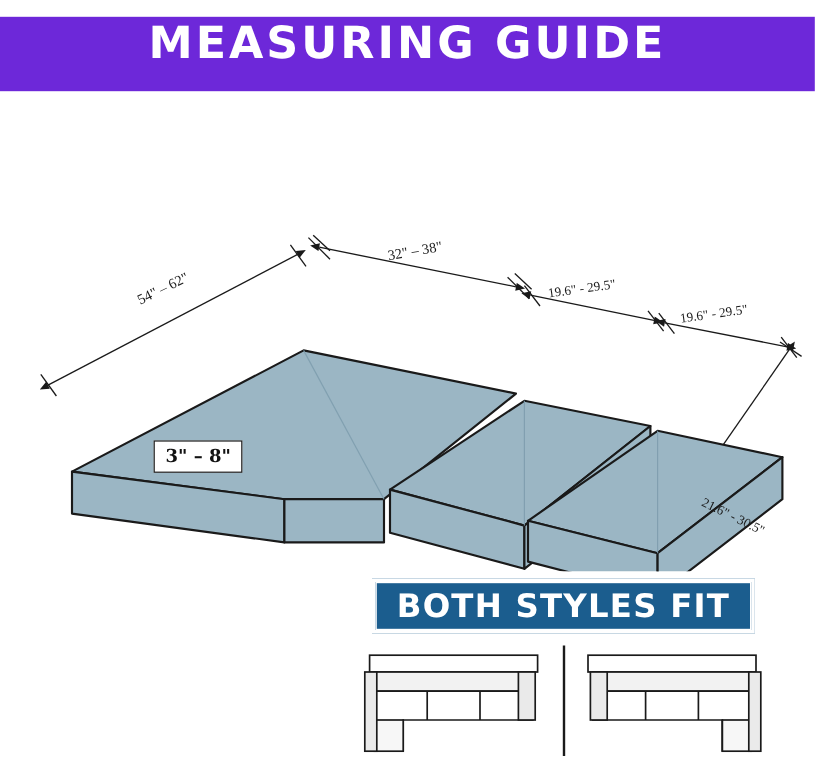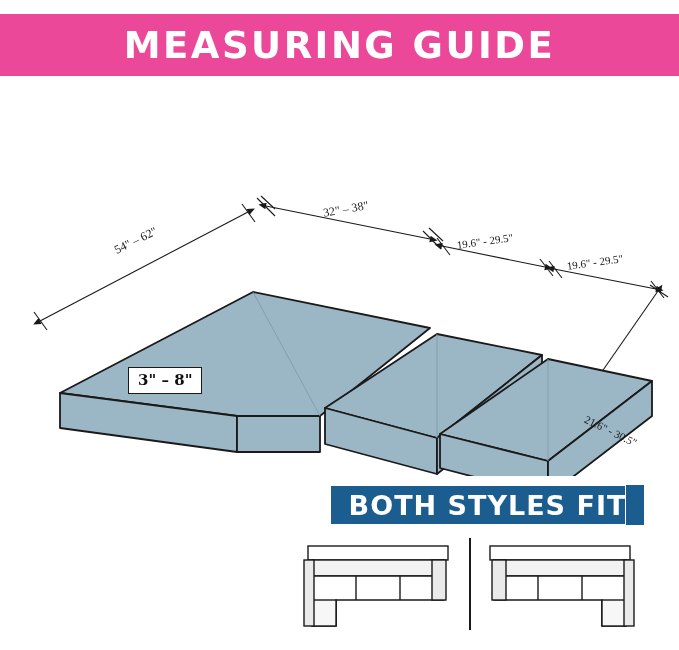--- a/index.html
+++ b/index.html
@@ -20,23 +20,23 @@
     height: 650px;
   }
 
   
   .header-banner {
     position: absolute;
     left: 0;
     top: 14px;
     width: 679px;
     height: 62px;
-    background: #ec4899;
+    background: #6d28d9;
     display: flex;
-    align-items: center;
+    align-items: flex-start;
     justify-content: center;
   }
   .header-title {
     color: #ffffff;
     font-size: 37px;
     font-weight: bold;
     letter-spacing: 2.5px;
     font-family: "DejaVu Sans", sans-serif;
     white-space: nowrap;
   }
@@ -107,21 +107,21 @@
     font-family: "DejaVu Serif", serif;
     font-size: 15px;
     font-weight: bold;
     color: #111111;
     white-space: nowrap;
   }
 
   
   .styles-banner {
     position: absolute;
-    left: 328px;
+    left: 310px;
     top: 482px;
     width: 319px;
     height: 46px;
     background: #1b5d8e;
     border: 3px solid #ffffff;
     box-sizing: border-box;
     display: flex;
     align-items: center;
     justify-content: center;
     text-align: right;

